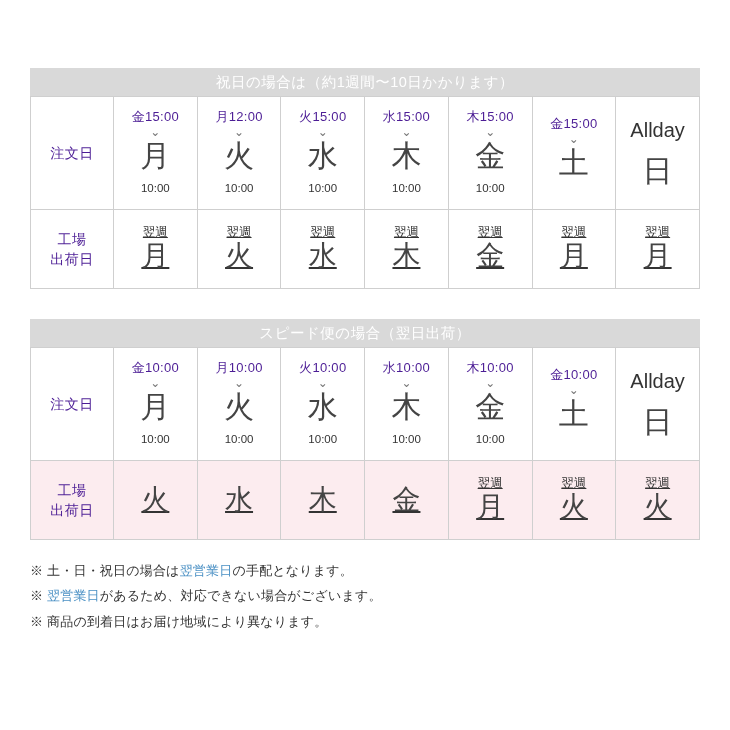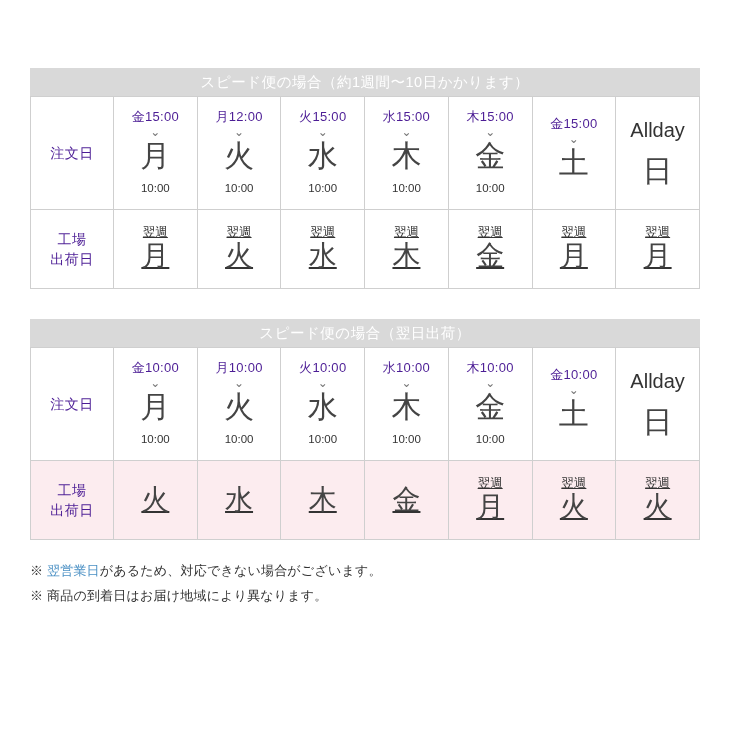--- a/index.html
+++ b/index.html
@@ -123,21 +123,21 @@
     justify-content: center;
     height: 100%;
   }
 </style>
 </head>
 <body>
 
 <div class="page">
 
   <div class="table-block">
-    <div class="block-header">スピード便の場合（約1週間〜10日かかります）</div>
+    <div class="block-header">祝日の場合は（約1週間〜10日かかります）</div>
     <table class="sched">
       <tbody>
           <tr>
         <td class="rowlabel">注文日</td>
         <td class="cell">
           <div class="cellstack">
             <div class="small-top">金15:00</div>
             <div class="chev">⌄</div>
             <div class="big">月</div>
             <div class="small-bot">10:00</div>
@@ -351,20 +351,23 @@
             <div class="week-label">翌週</div>
             <div class="big2">火</div>
           </div>
         </td>
       </tr>
     </tbody>
       </table>
   </div>
 
   <div class="notes">
+    <div>
+      <span>※ </span><span>土・日・祝日の場合は</span><span class="hl">翌営業日</span><span>の手配となります。</span>
+    </div>
     <div>
       <span>※ </span><span></span><span class="hl">翌営業日</span><span>があるため、対応できない場合がございます。</span>
     </div>
     <div>
       <span>※ </span><span>商品の到着日はお届け地域により異なります。</span><span class="hl"></span><span></span>
     </div>
   </div>
 
 </div>
 

